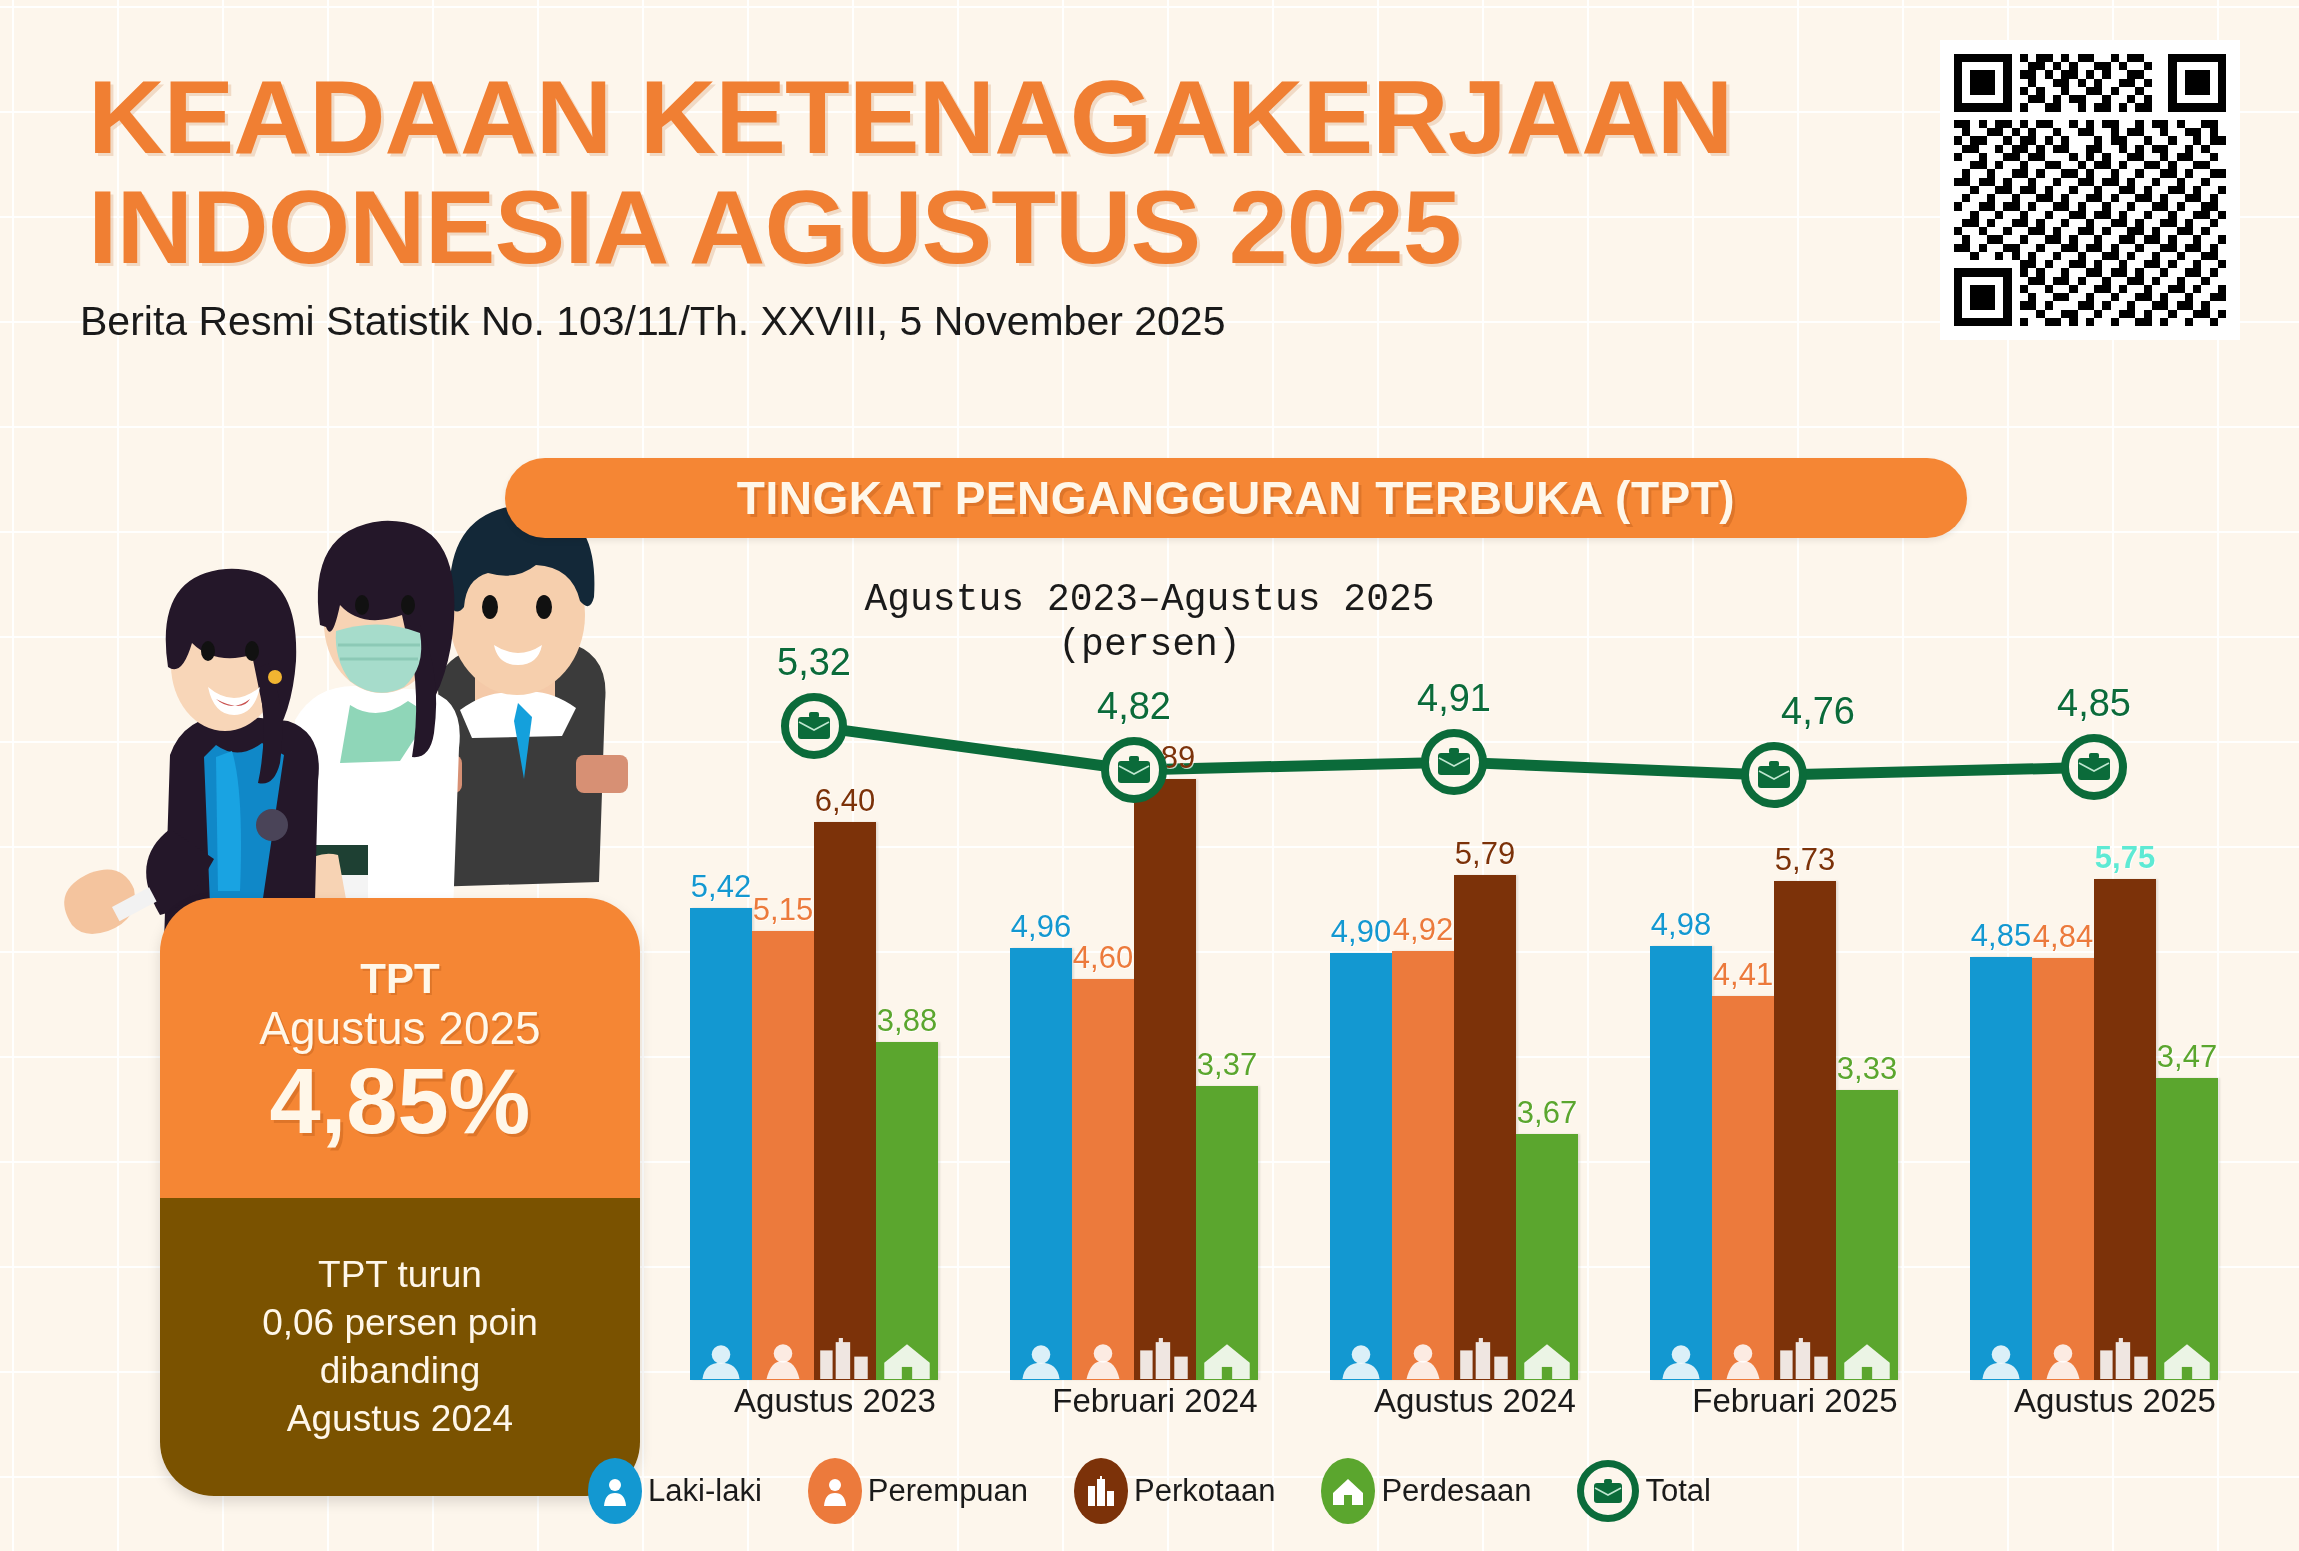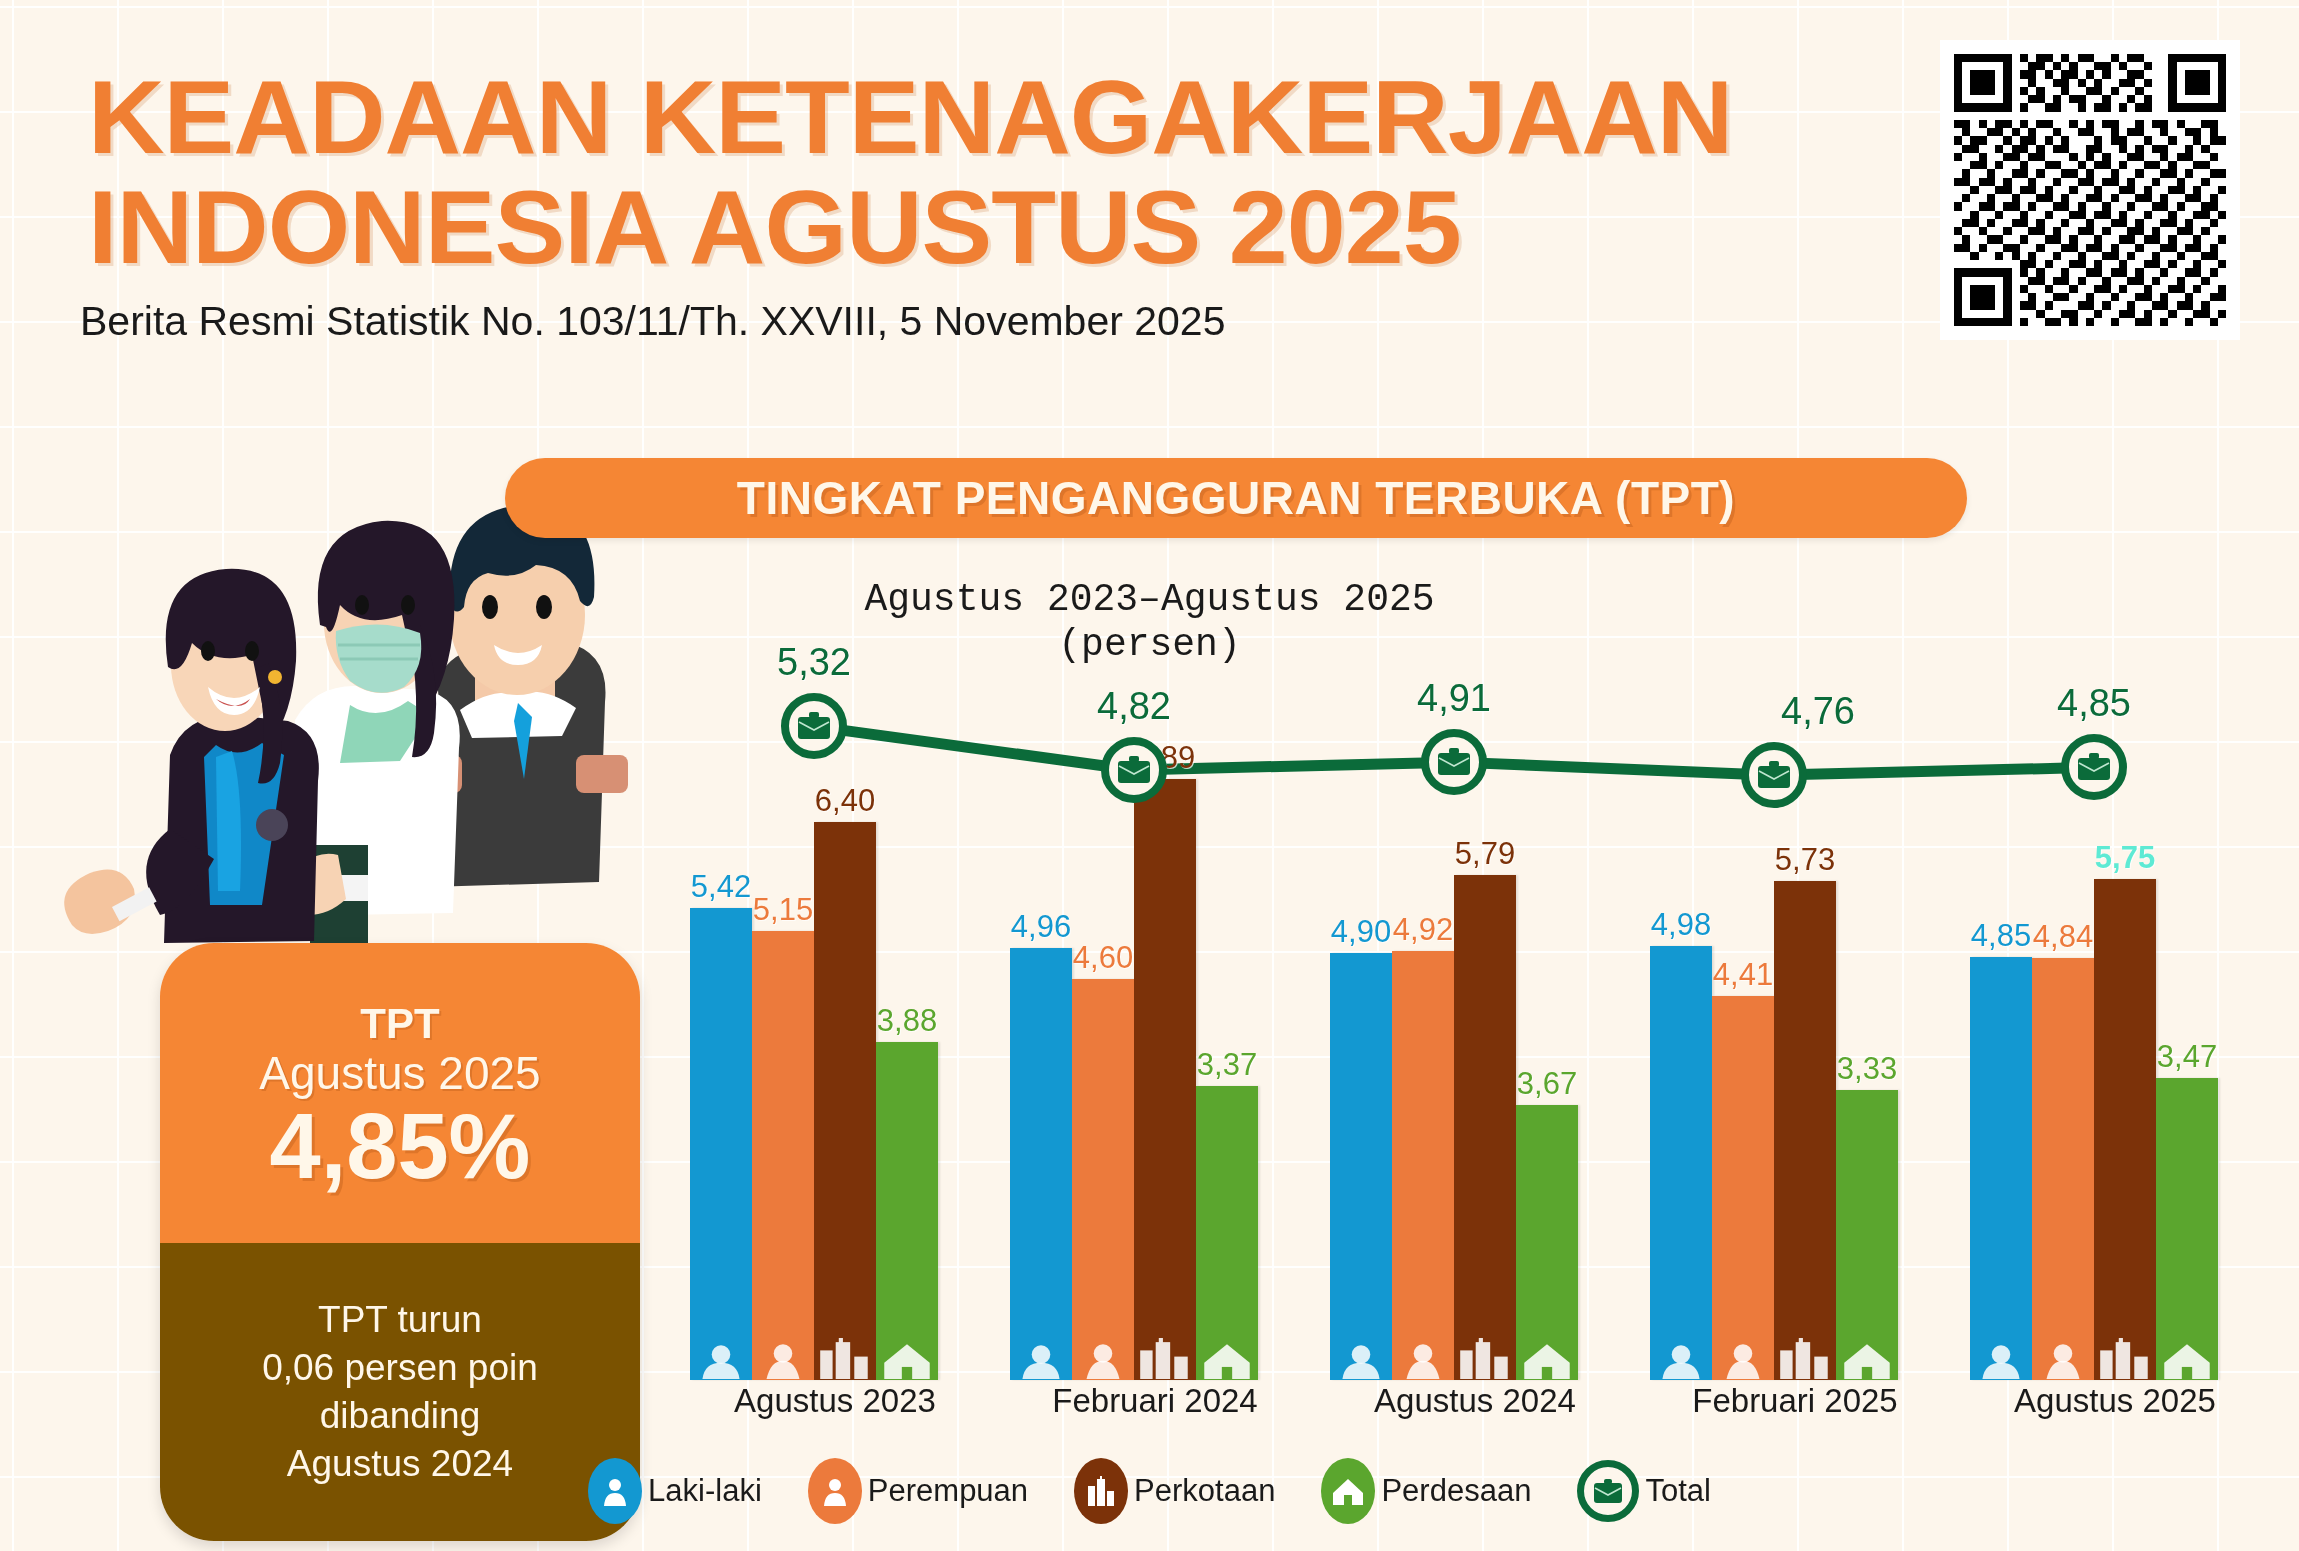--- a/index.html
+++ b/index.html
@@ -74,21 +74,21 @@
 
   
   #people { position: absolute; left: 20px; top: 455px; width: 720px; height: 520px; }
 
   
   #info-card {
     position: absolute; left: 160px; top: 898px;
     width: 480px; height: 598px;
     border-radius: 54px; overflow: hidden;
     box-shadow: 0 6px 14px rgba(0,0,0,0.13);
-    display: flex; flex-direction: column; margin-top: 45px;
+    display: flex; flex-direction: column;
   }
   #info-top {
     background: #F58634; flex: 0 0 300px;
     display: flex; flex-direction: column;
     align-items: center; justify-content: center;
     color: #FFF7E9; padding-top: 10px;
   }
   #info-label-1 { font-size: 42px; font-weight: bold; line-height: 1.05;
     text-shadow: 2px 2px 0 rgba(160,75,15,0.28); }
   #info-label-2 { font-size: 46px; line-height: 1.1; margin-top: 2px;
@@ -712,21 +712,21 @@
                   <g fill="#fff" opacity=".88">
                     <rect x="6" y="12" width="12" height="28"></rect>
                     <rect x="21" y="4" width="14" height="36"></rect>
                     <rect x="39" y="18" width="13" height="22"></rect>
                     <rect x="24" y="0" width="4" height="6"></rect>
                   </g>
                 </svg></div>
             </div>
           </div>
           <div class="bar-col">
-            <div class="bar" style="height: 275px; background: rgb(91, 166, 46);">
+            <div class="bar" style="height: 246px; background: rgb(91, 166, 46);">
               <div class="bar-label" style="color: rgb(91, 166, 46);">3,67</div>
               <div class="bar-silhouette"><svg viewBox="0 0 60 40" preserveAspectRatio="none">
                   <g fill="#fff" opacity=".88">
                     <path d="M30 6 L52 24 L52 40 L8 40 L8 24z"></path>
                     <path d="M25 28 h10 v12 h-10z" fill="#5BA62E"></path>
                   </g>
                 </svg></div>
             </div>
           </div>
         </div>

